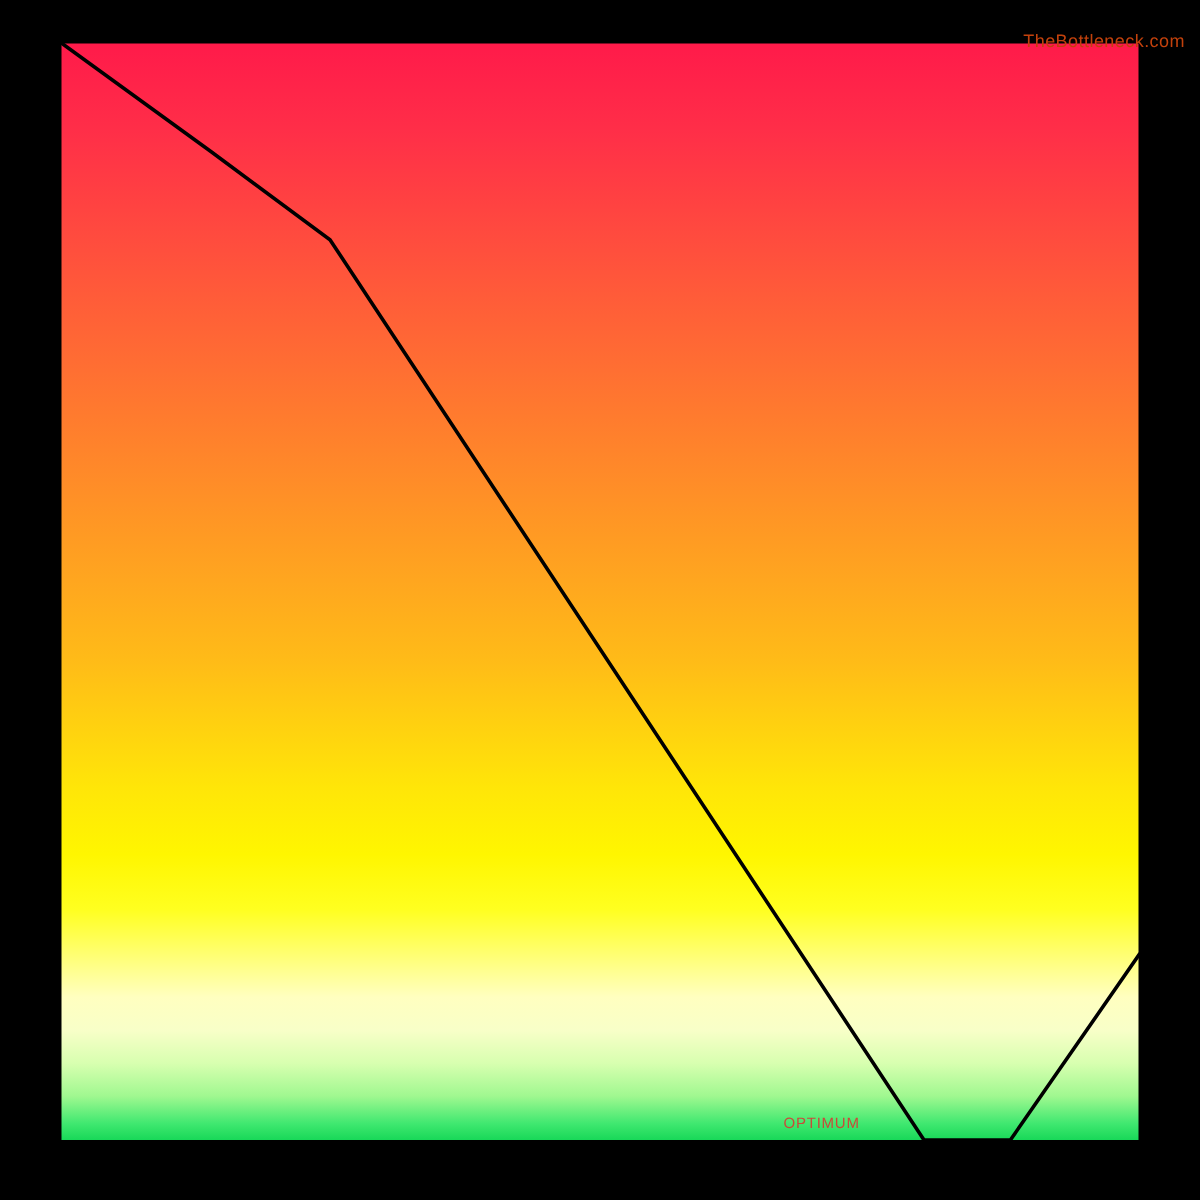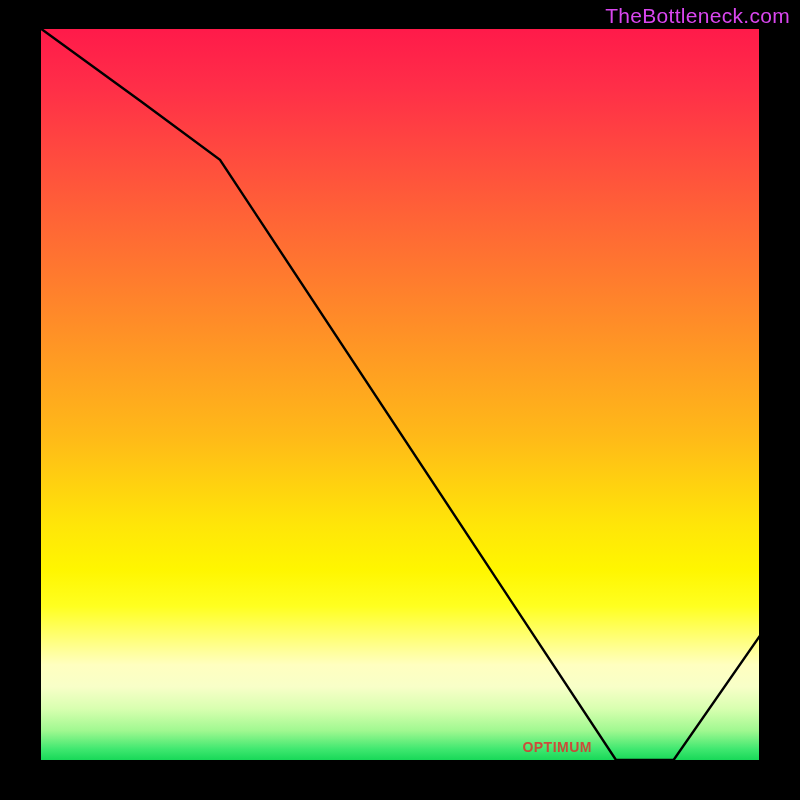--- a/index.html
+++ b/index.html
@@ -6,24 +6,24 @@
   body {
     width: 800px;
     height: 800px;
     background: #000;
     font-family: Arial, sans-serif;
     position: relative;
     overflow: hidden;
   }
   .watermark {
     position: absolute;
-    top: 4px;
+    top: 20px;
     right: 10px;
-    color: #d946ef;
-    font-size: 21px;
+    color: #c2410c;
+    font-size: 12px;
     font-weight: 500;
     letter-spacing: 0.3px;
     z-index: 10;
   }
   .chart-area {
     position: absolute;
     left: 40px;
     top: 28px;
     width: 720px;
     height: 732px;
@@ -63,22 +63,22 @@
   .curve-path {
     fill: none;
     stroke: #000;
     stroke-width: 2.4;
   }
   .marker-label {
     position: absolute;
     bottom: 5px;
     left: 67%;
     color: #e03030;
-    font-size: 14px;
-    font-weight: bold;
+    font-size: 10px;
+    font-weight: normal;
     letter-spacing: 0.5px;
     opacity: 0.85;
     white-space: nowrap;
   }
   .border-top, .border-bottom {
     position: absolute;
     left: 40px;
     width: 720px;
     height: 2px;
     background: #000;

